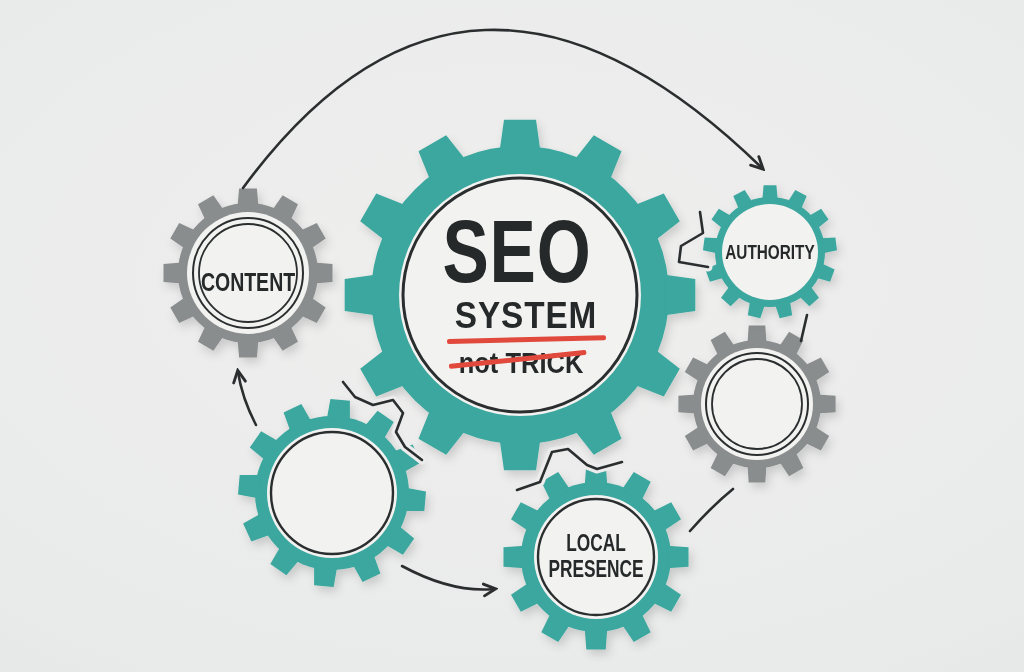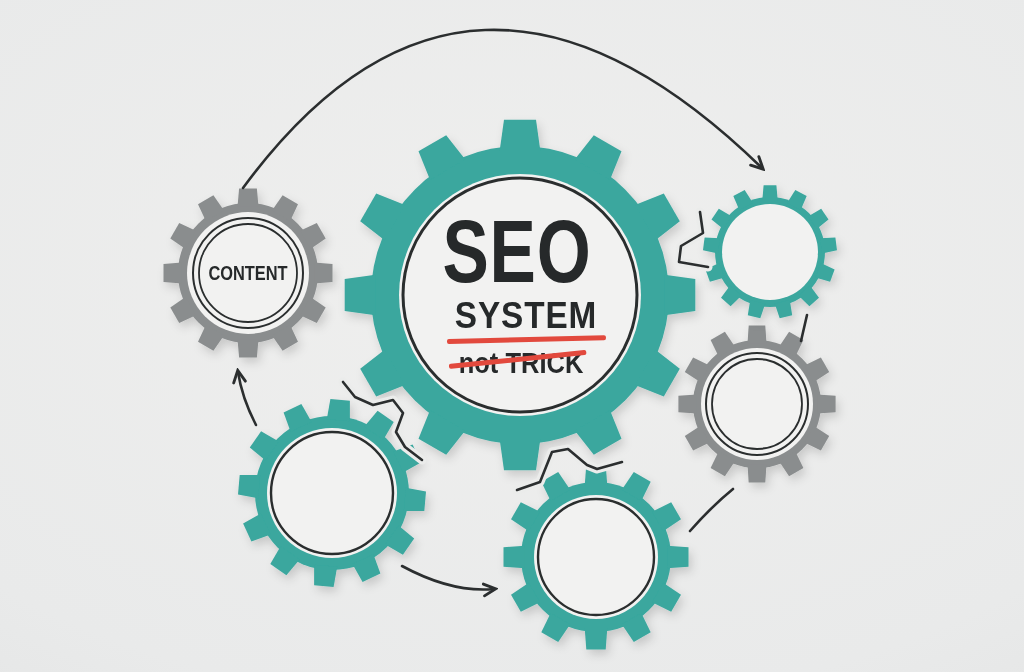--- a/index.html
+++ b/index.html
@@ -8,21 +8,21 @@
     background:radial-gradient(130% 115% at 50% 42%, #efefee 0%, #e9eaea 55%, #dcdddd 100%);
     font-family:"Liberation Sans","DejaVu Sans",sans-serif;
   }
   #scene{position:absolute;left:0;top:0;}
   #labels{position:absolute;left:0;top:0;width:1024px;height:672px;pointer-events:none;}
   .label{
     position:absolute;transform:translate(-50%,-50%);
     color:#26292a;font-weight:bold;text-align:center;white-space:nowrap;line-height:1.1;
   }
   .cond{display:inline-block;transform-origin:50% 50%;}
-  .lbl-content   {left:248px;top:273px;font-size:21px;}
+  .lbl-content   {left:248px;top:283px;font-size:25px;}
   .lbl-content .cond{transform:scaleX(.78);}
   .lbl-authority {left:770px;top:252px;font-size:21px;}
   .lbl-authority .cond{transform:scaleX(.73);}
   .lbl-ai        {left:757px;top:399px;font-size:25px;line-height:1.08;}
   .lbl-ai .cond  {transform:scaleX(.78);}
   .lbl-technical {left:332px;top:493px;font-size:23px;}
   .lbl-technical .cond{transform:scaleX(.72);}
   .lbl-local     {left:596px;top:556px;font-size:24px;line-height:1.1;}
   .lbl-local .cond{transform:scaleX(.72);}
   .lbl-seo       {left:517px;top:252px;font-size:89px;letter-spacing:1px;}
@@ -183,13 +183,19 @@
   </div>
   <div class="redline underline-system"></div>
   <div class="label lbl-nottrick">
     <span class="cond"><span class="lead">not</span> <span>TRICK</span></span>
   </div>
   <div class="redline strike-trick"></div>
 
   <div class="label lbl-content">
     <span class="cond">CONTENT</span>
   </div>
+  <div class="label lbl-authority">
+    <span class="cond">AUTHORITY</span>
+  </div>
+  <div class="label lbl-local">
+    <span class="cond"><span>LOCAL</span><br><span>PRESENCE</span></span>
+  </div>
 </div>
 
 </body></html>

